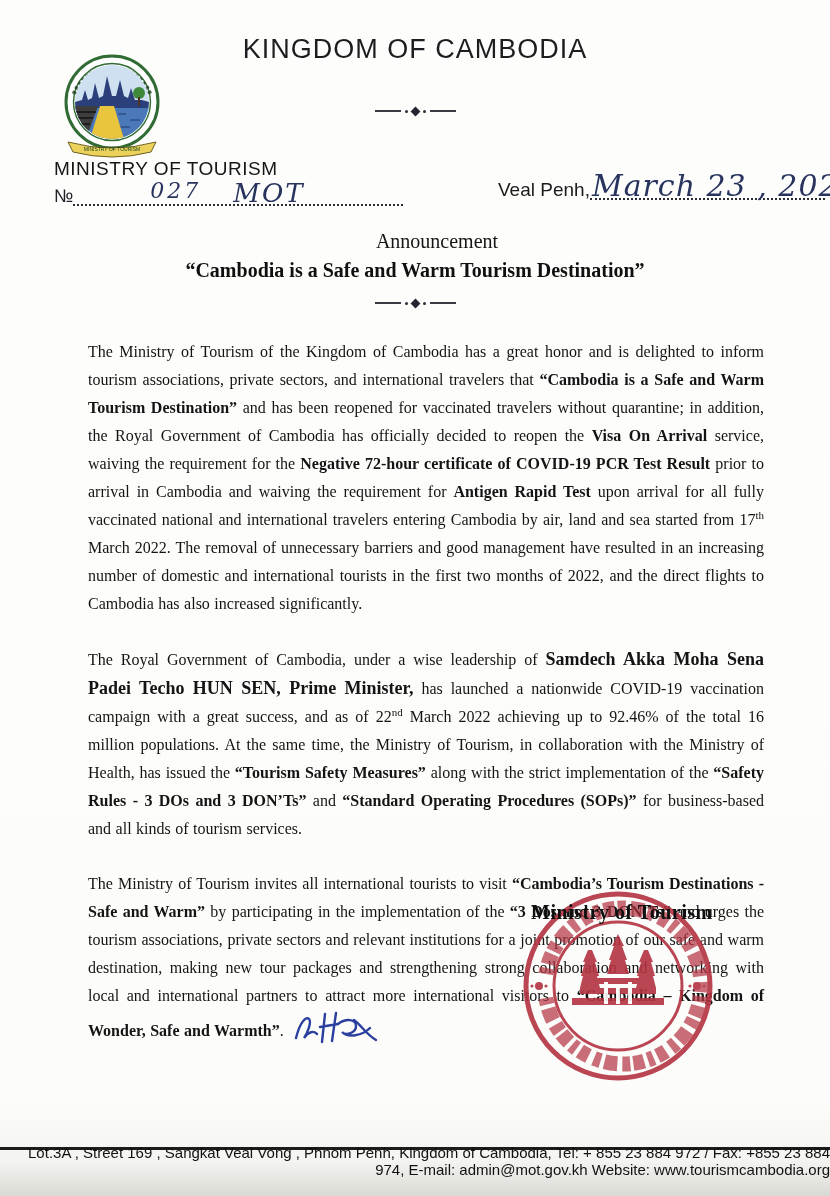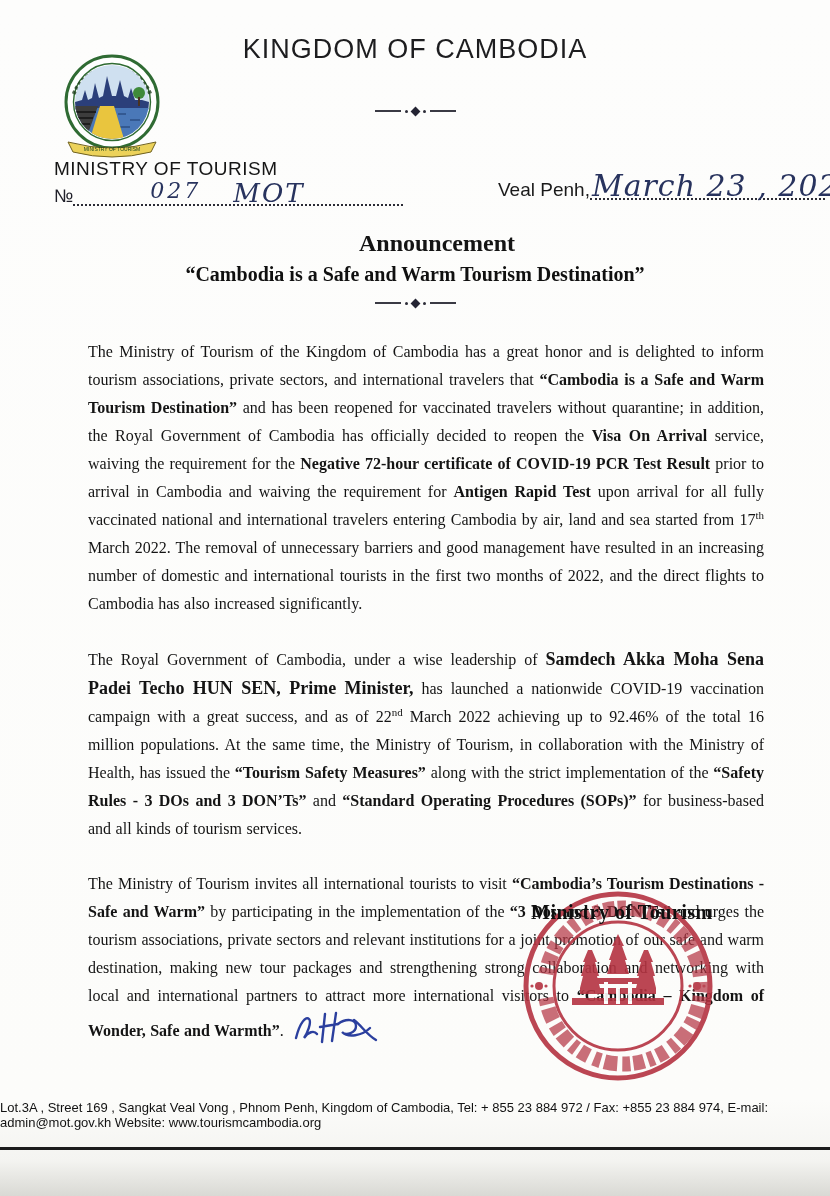--- a/index.html
+++ b/index.html
@@ -33,39 +33,39 @@
   .doc-no .leader { width:330px; height:22px; }
   .hand { font-family:"DejaVu Serif", serif; font-style:italic; color:#28335e; position:absolute; }
   .doc-no .hand-a { left:38px; top:-6px; font-size:22px; letter-spacing:3px;margin-left:39px;}
   .doc-no .hand-b { left:160px; top:-6px; font-size:26px; letter-spacing:2px;}
   .date-line { position:absolute; left:498px; top:176px; font-family:"Liberation Sans", sans-serif; font-size:19px; color:#1a1a1a; }
   .date-line .leader { width:235px; height:24px; }
   .date-line .hand-c { left:2px; top:-8px; font-size:30px; letter-spacing:1px; white-space:nowrap; }
 
   
   .title-block { position:absolute; left:0; top:230px; width:830px; text-align:center; }
-  .title-1 { font-size:24px; font-weight:bold; color:#141414;padding-left:44px; }
+  .title-1 { font-size:20px; font-weight:normal; color:#141414;padding-left:44px; }
   .title-2 { font-size:20px; font-weight:bold; color:#101010; margin-top:6px; }
 
   
   .body-col { position:absolute; left:88px; top:338px; width:676px; text-align:justify; }
   .para { font-size:16px; line-height:28px; margin-bottom:27px; color:#141414; word-spacing:0.5px; }
   .para b { font-weight:bold; }
   .para .lg { font-size:18px; }
   .para sup { font-size:11px; line-height:0; }
   .sig-initials { display:inline-block; vertical-align:-10px; margin-left:8px; }
 
   
   .stamp-wrap { position:absolute; left:518px; top:886px; width:200px; height:200px; }
   .sign-label { position:absolute; left:531px; top:901px; z-index:3; font-size:20px; font-weight:bold; color:#0f0f0f; letter-spacing:0.5px; }
 
   
   .footer-rule { position:absolute; left:0; top:1147px; width:830px; height:3px; background:#1c1c1c; }
-  .footer-text { position:absolute; left:0; top:1100px; width:830px; text-align:left;
-    font-family:"Liberation Sans", sans-serif; font-size:13px; color:#121212; }
+  .footer-text { position:absolute; left:0; top:1144px; width:830px; text-align:right;
+    font-family:"Liberation Sans", sans-serif; font-size:15px; color:#121212; }
 </style>
 </head>
 <body>
 
 <div class="page">
 
   <div class="head-center">
     <div class="kingdom">KINGDOM OF CAMBODIA</div>
   </div>
   <div class="ornament orn-1">

